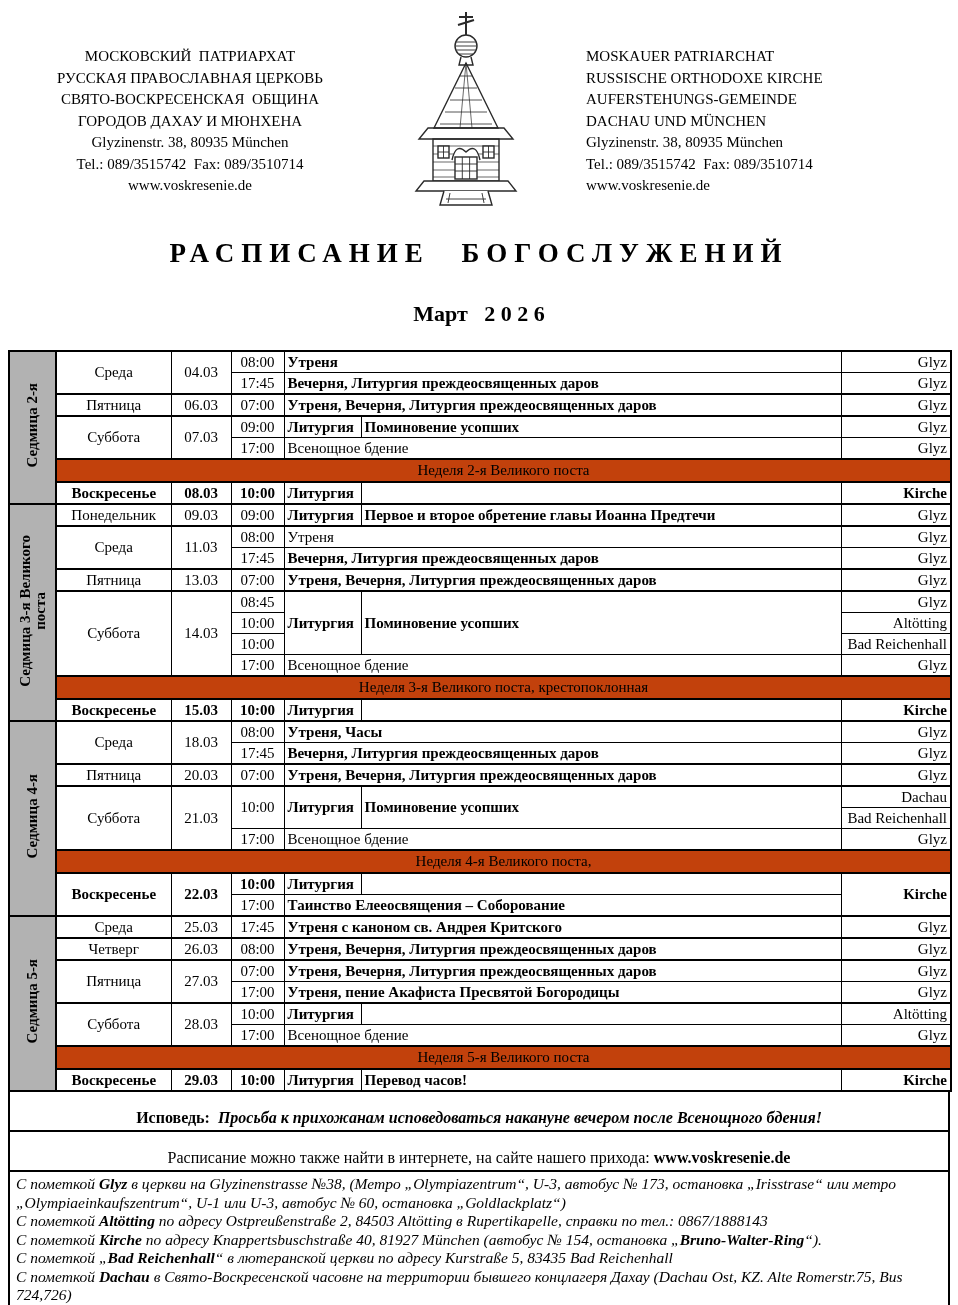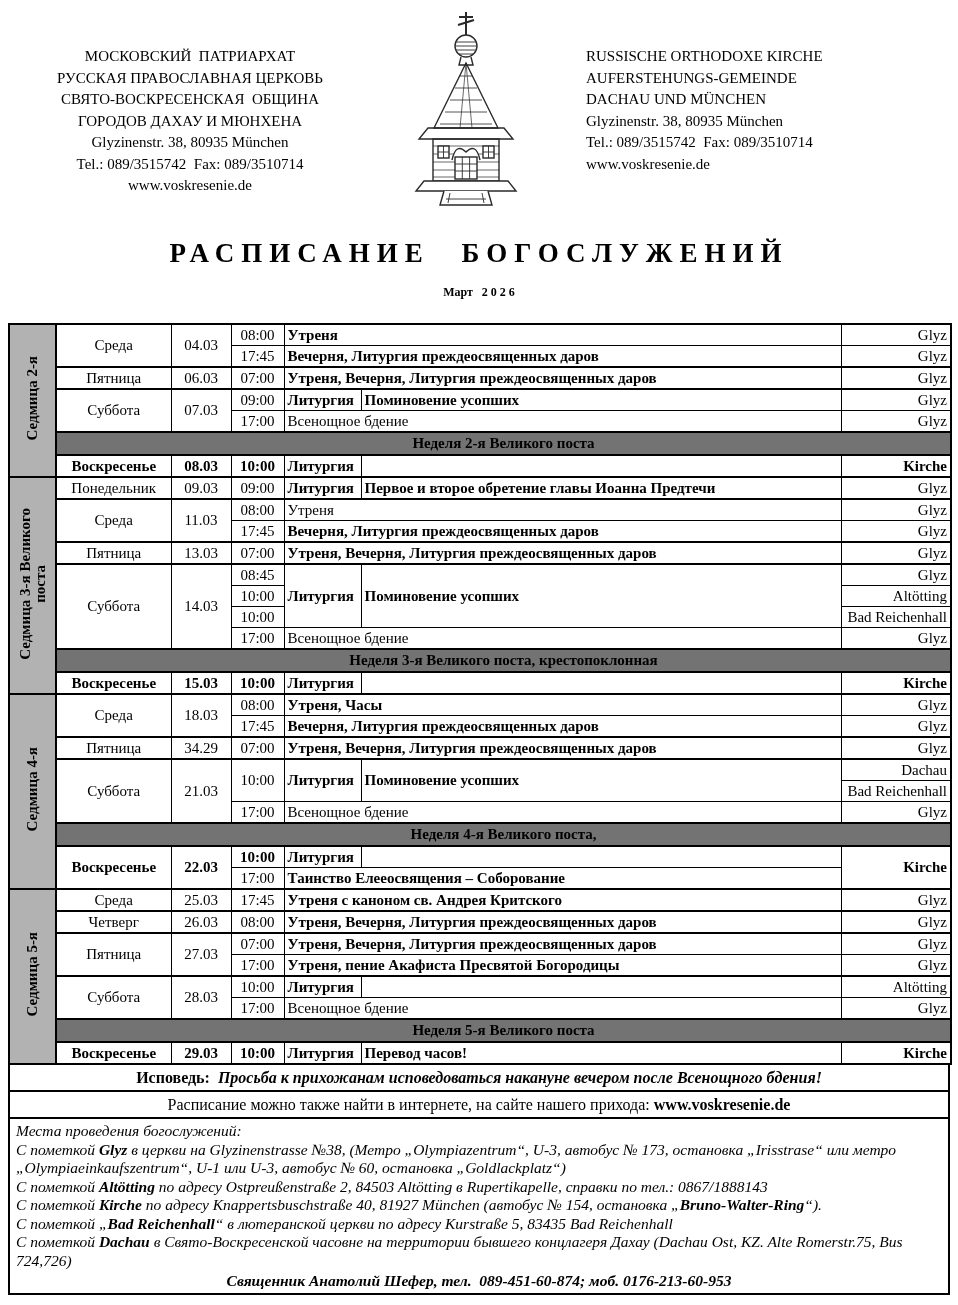--- a/index.html
+++ b/index.html
@@ -11,39 +11,39 @@
   .hdr-col{flex:1;padding-top:38px;}
   .hdr-ru{text-align:center;padding-right:4px;}
   .hdr-de{text-align:left;padding-left:30px;}
   .hl{font-size:15px;line-height:21.5px;white-space:pre;}
   .hl.b{font-weight:normal;}
   .church-wrap{width:180px;flex:0 0 180px;display:flex;justify-content:center;}
   .church-wrap svg{display:block;}
 
   
   .title{text-align:center;font-size:27px;font-weight:bold;letter-spacing:7px;word-spacing:18px;margin-top:26px;}
-  .subtitle{text-align:center;font-size:12px;font-weight:bold;margin-top:16px;white-space:pre;}
+  .subtitle{text-align:center;font-size:22px;font-weight:bold;margin-top:32px;white-space:pre;}
 
   
   table.schedule{border-collapse:collapse;table-layout:fixed;width:942px;margin-top:23px;border:2px solid #000;}
   .schedule td{border:1px solid #000;font-size:15px;height:20px;padding:0 3px;overflow:hidden;vertical-align:middle;}
   .schedule .b{font-weight:bold;}
   .c{text-align:center;}
   .svc{text-align:left;padding-left:5px;}
   .loc{text-align:right;padding-right:5px;}
   tr.nb td{border-top:2px solid #000;}
-  tr.band td{background:#737373;font-weight:bold;text-align:center;border-top:2px solid #000;border-bottom:2px solid #000;height:21px;}
+  tr.band td{background:#c2410c;font-weight:normal;text-align:center;border-top:2px solid #000;border-bottom:2px solid #000;height:21px;}
   td.sb{background:#b2b2b2;border:2px solid #000;text-align:center;vertical-align:middle;padding:0;}
   .sb-i{display:inline-block;writing-mode:vertical-rl;transform:rotate(180deg);font-weight:bold;font-size:15px;}
   .sb-i span{display:block;line-height:15px;text-align:center;}
   .sb-i span:empty{display:none;}
 
   
   .fbox{border:2px solid #000;width:942px;box-sizing:border-box;margin-top:-2px;}
-  .frow{text-align:center;padding:4px 0 3px 0;font-size:16px;}
+  .frow{text-align:center;padding:17px 0 3px 0;font-size:16px;}
   .bi{font-weight:bold;font-style:italic;}
   .bold{font-weight:bold;}
   .lbl-gap{margin-right:8px;}
   .fplaces{font-style:italic;font-size:15.5px;line-height:18.5px;padding:3px 6px 2px 6px;}
   .fplaces .pl span{font-style:italic;}
   .fclergy{text-align:center;font-weight:bold;font-style:italic;font-size:15.5px;line-height:17px;white-space:pre;}
   .fclergy.first{margin-top:6px;}
   .fclergy.last{padding-bottom:4px;}
 </style>
 </head>
@@ -91,20 +91,21 @@
         <rect x="75" y="149" width="22" height="22" fill="#fff"></rect>
         <path d="M82.3 149 v22 M89.6 149 v22 M75 156 h22 M75 163 h22" stroke-width="0.9"></path>
 
         <path d="M44 173 H128 L136 183 H36 Z" fill="#fff"></path>
         <path d="M64 183 l-4 14 h52 l-4 -14" fill="#fff"></path>
         <path d="M70 185 l-2 10 M102 185 l2 10 M66 191 h40" stroke-width="0.9"></path>
       </svg>
     </div>
 
     <div class="hdr-col hdr-de">
+      <div class="hl b">MOSKAUER PATRIARCHAT</div>
       <div class="hl">RUSSISCHE ORTHODOXE KIRCHE</div>
       <div class="hl">AUFERSTEHUNGS-GEMEINDE</div>
       <div class="hl">DACHAU UND MÜNCHEN</div>
       <div class="hl">Glyzinenstr. 38, 80935 München</div>
       <div class="hl b">Tel.: 089/3515742  Fax: 089/3510714</div>
       <div class="hl b">www.voskresenie.de</div>
     </div>
   </div>
 
   <div class="title">РАСПИСАНИЕ БОГОСЛУЖЕНИЙ</div>
@@ -242,21 +243,21 @@
       <td class="svc b" colspan="2">Утреня, Часы</td>
       <td class="loc">Glyz</td>
     </tr>
     <tr>
       <td class="c">17:45</td>
       <td class="svc b" colspan="2">Вечерня, Литургия преждеосвященных даров</td>
       <td class="loc">Glyz</td>
     </tr>
     <tr class="nb">
       <td class="c">Пятница</td>
-      <td class="c">34.29</td>
+      <td class="c">20.03</td>
       <td class="c">07:00</td>
       <td class="svc b" colspan="2">Утреня, Вечерня, Литургия преждеосвященных даров</td>
       <td class="loc">Glyz</td>
     </tr>
     <tr class="nb">
       <td class="c" rowspan="3">Суббота</td>
       <td class="c" rowspan="3">21.03</td>
       <td class="c" rowspan="2">10:00</td>
       <td class="svc b" rowspan="2">Литургия</td>
       <td class="svc b" rowspan="2">Поминовение усопших</td>
@@ -350,21 +351,20 @@
 
   <div class="fbox">
     <div class="frow">
       <span>Расписание можно также найти в интернете, на сайте нашего прихода:</span>
       <span class="bold">www.voskresenie.de</span>
     </div>
   </div>
 
   <div class="fbox">
     <div class="fplaces">
-      <div class="pl">Места проведения богослужений:</div>
       <div class="pl"><span>С пометкой </span><span style="font-weight: bold;">Glyz</span><span> в церкви на Glyzinenstrasse №38, (Метро „Olympiazentrum“, U-3, автобус № 173, остановка „Irisstrase“ или метро „Olympiaeinkaufszentrum“, U-1 или U-3, автобус № 60, остановка „Goldlackplatz“)</span></div>
       <div class="pl"><span>С пометкой </span><span style="font-weight: bold;">Altötting</span><span> по адресу Ostpreußenstraße 2, 84503 Altötting в Rupertikapelle, справки по тел.: 0867/1888143</span></div>
       <div class="pl"><span>С пометкой </span><span style="font-weight: bold;">Kirche</span><span> по адресу Knappertsbuschstraße 40, 81927 München (автобус № 154, остановка „</span><span style="font-weight: bold;">Bruno-Walter-Ring</span><span>“).</span></div>
       <div class="pl"><span>С пометкой „</span><span style="font-weight: bold;">Bad Reichenhall</span><span>“ в лютеранской церкви по адресу Kurstraße 5, 83435 Bad Reichenhall</span></div>
       <div class="pl"><span>С пометкой </span><span style="font-weight: bold;">Dachau</span><span> в Свято-Воскресенской часовне на территории бывшего концлагеря Дахау (Dachau Ost, KZ. Alte Romerstr.75, Bus 724,726)</span></div>
     </div>
     <div class="fclergy last">Священник Анатолий Шефер, тел.  089-451-60-874; моб. 0176-213-60-953</div>
   </div>
 
 </div>

